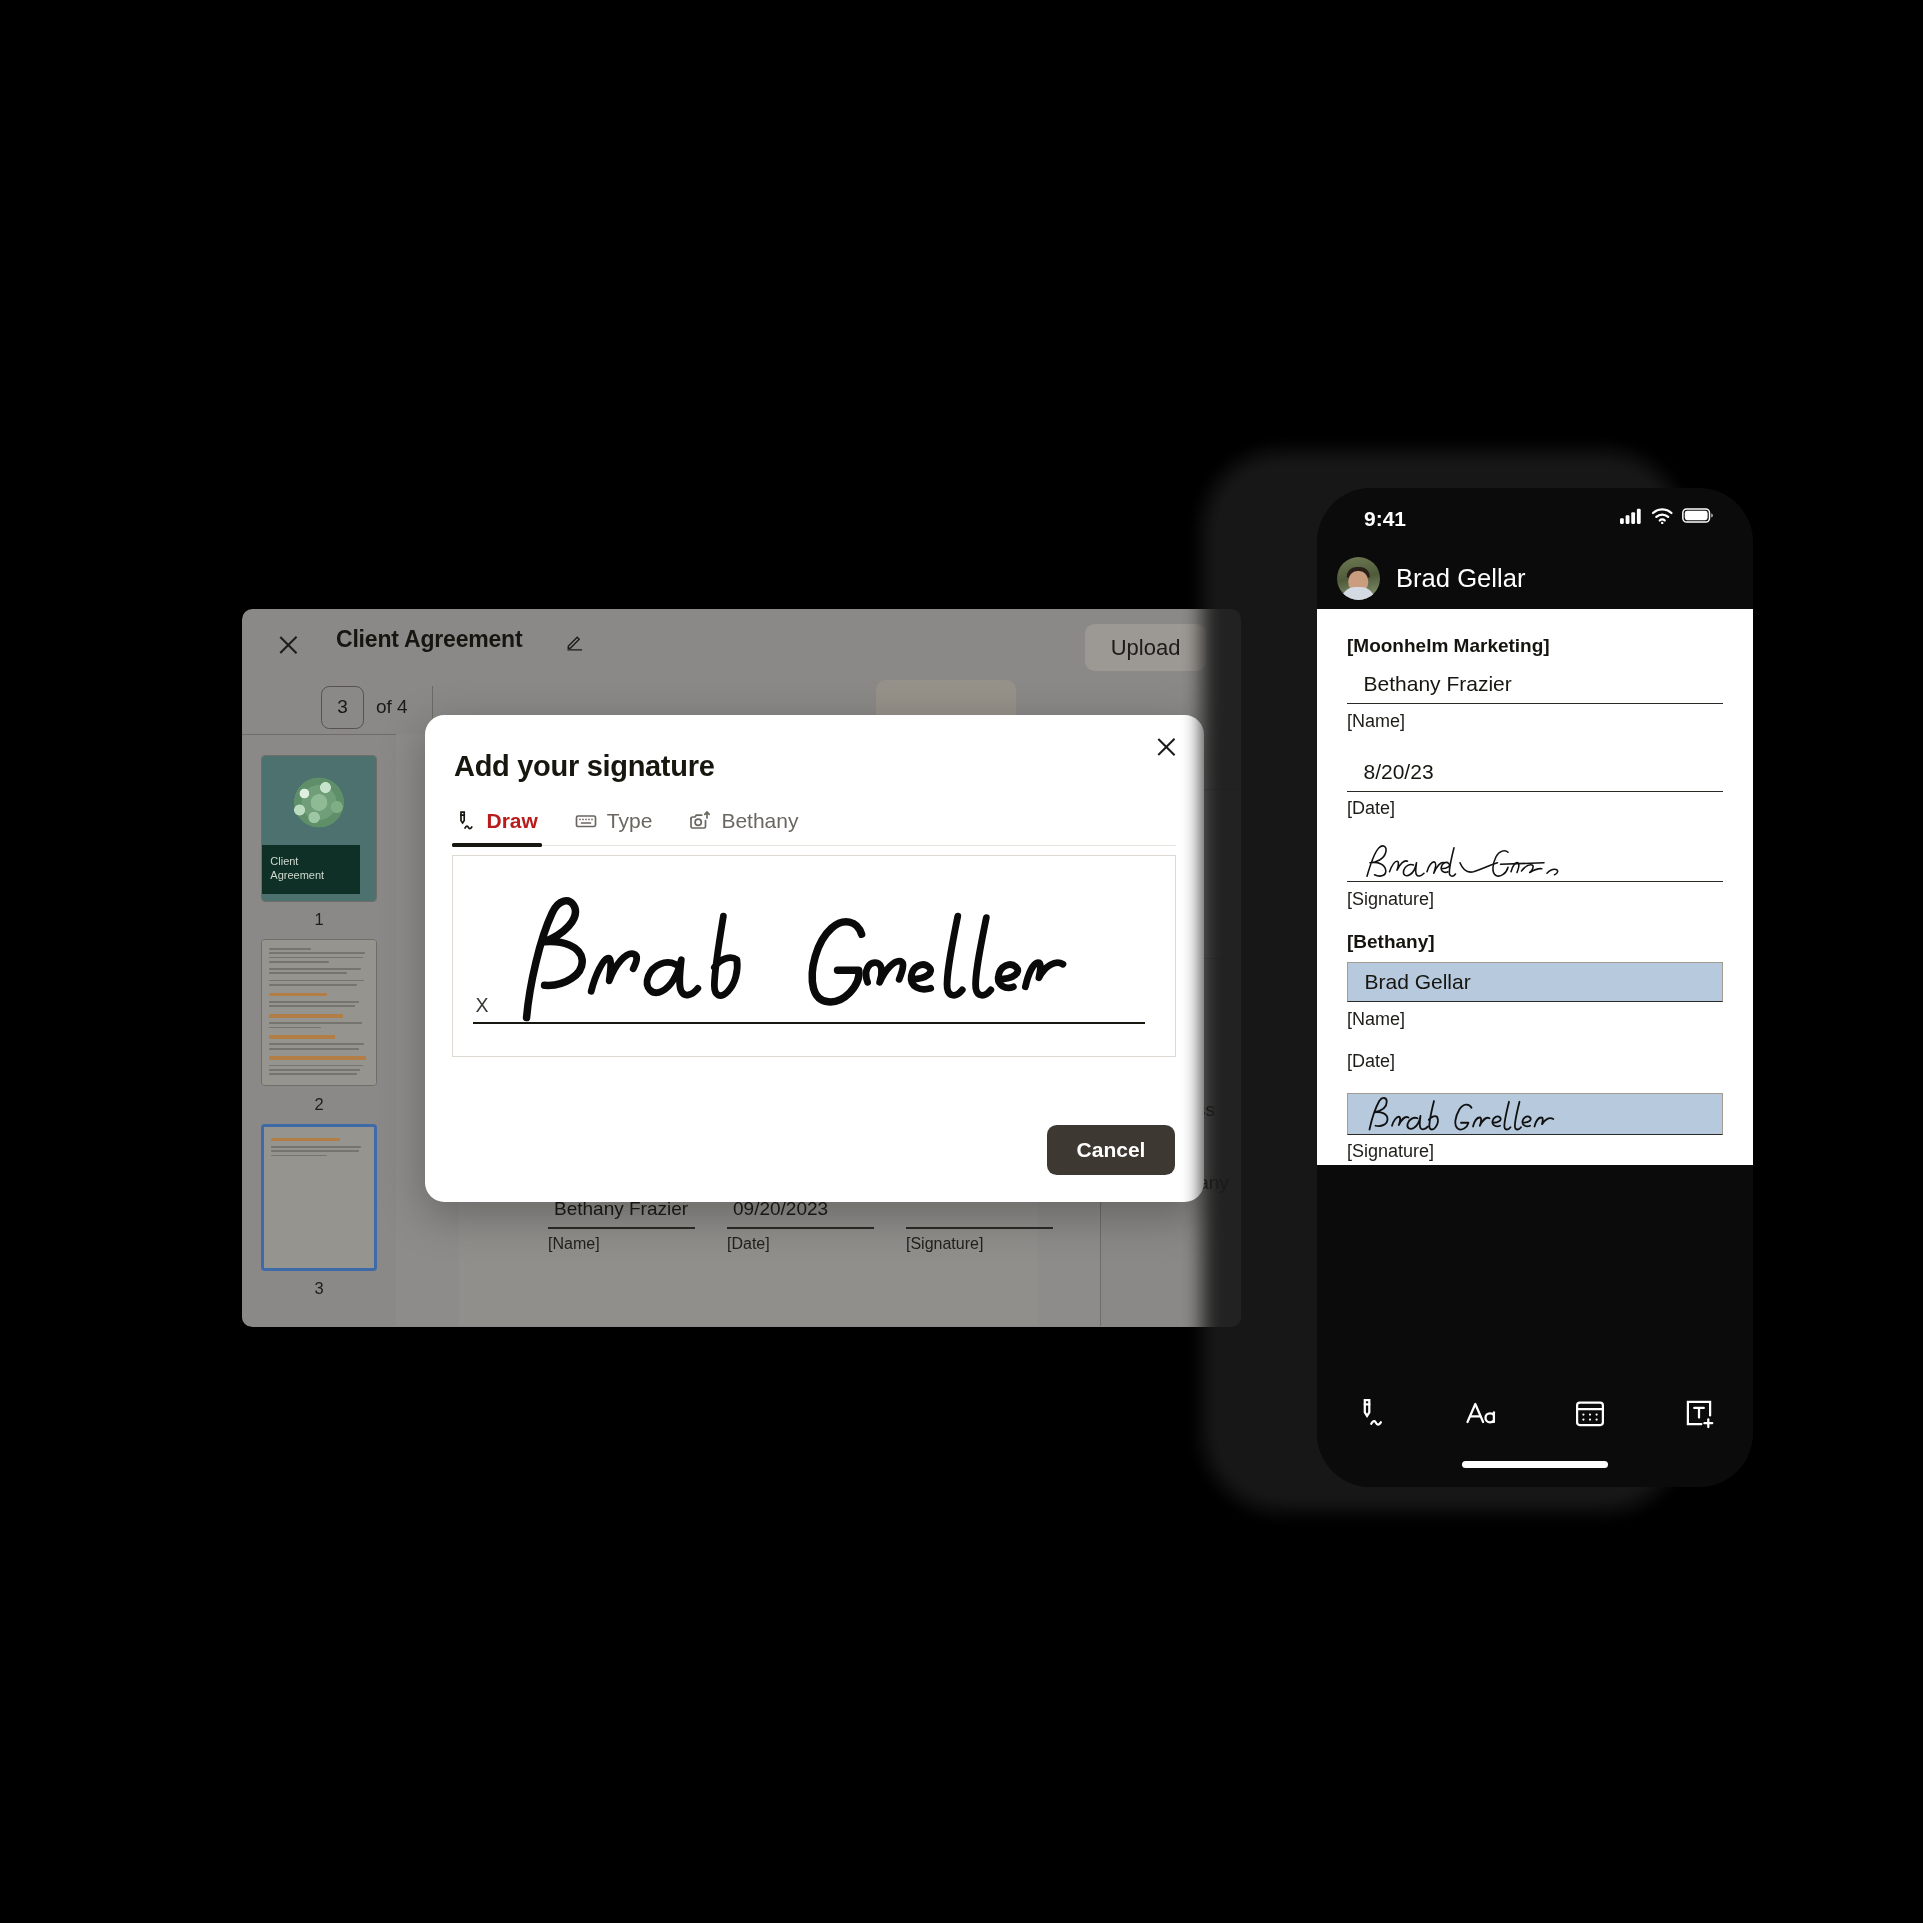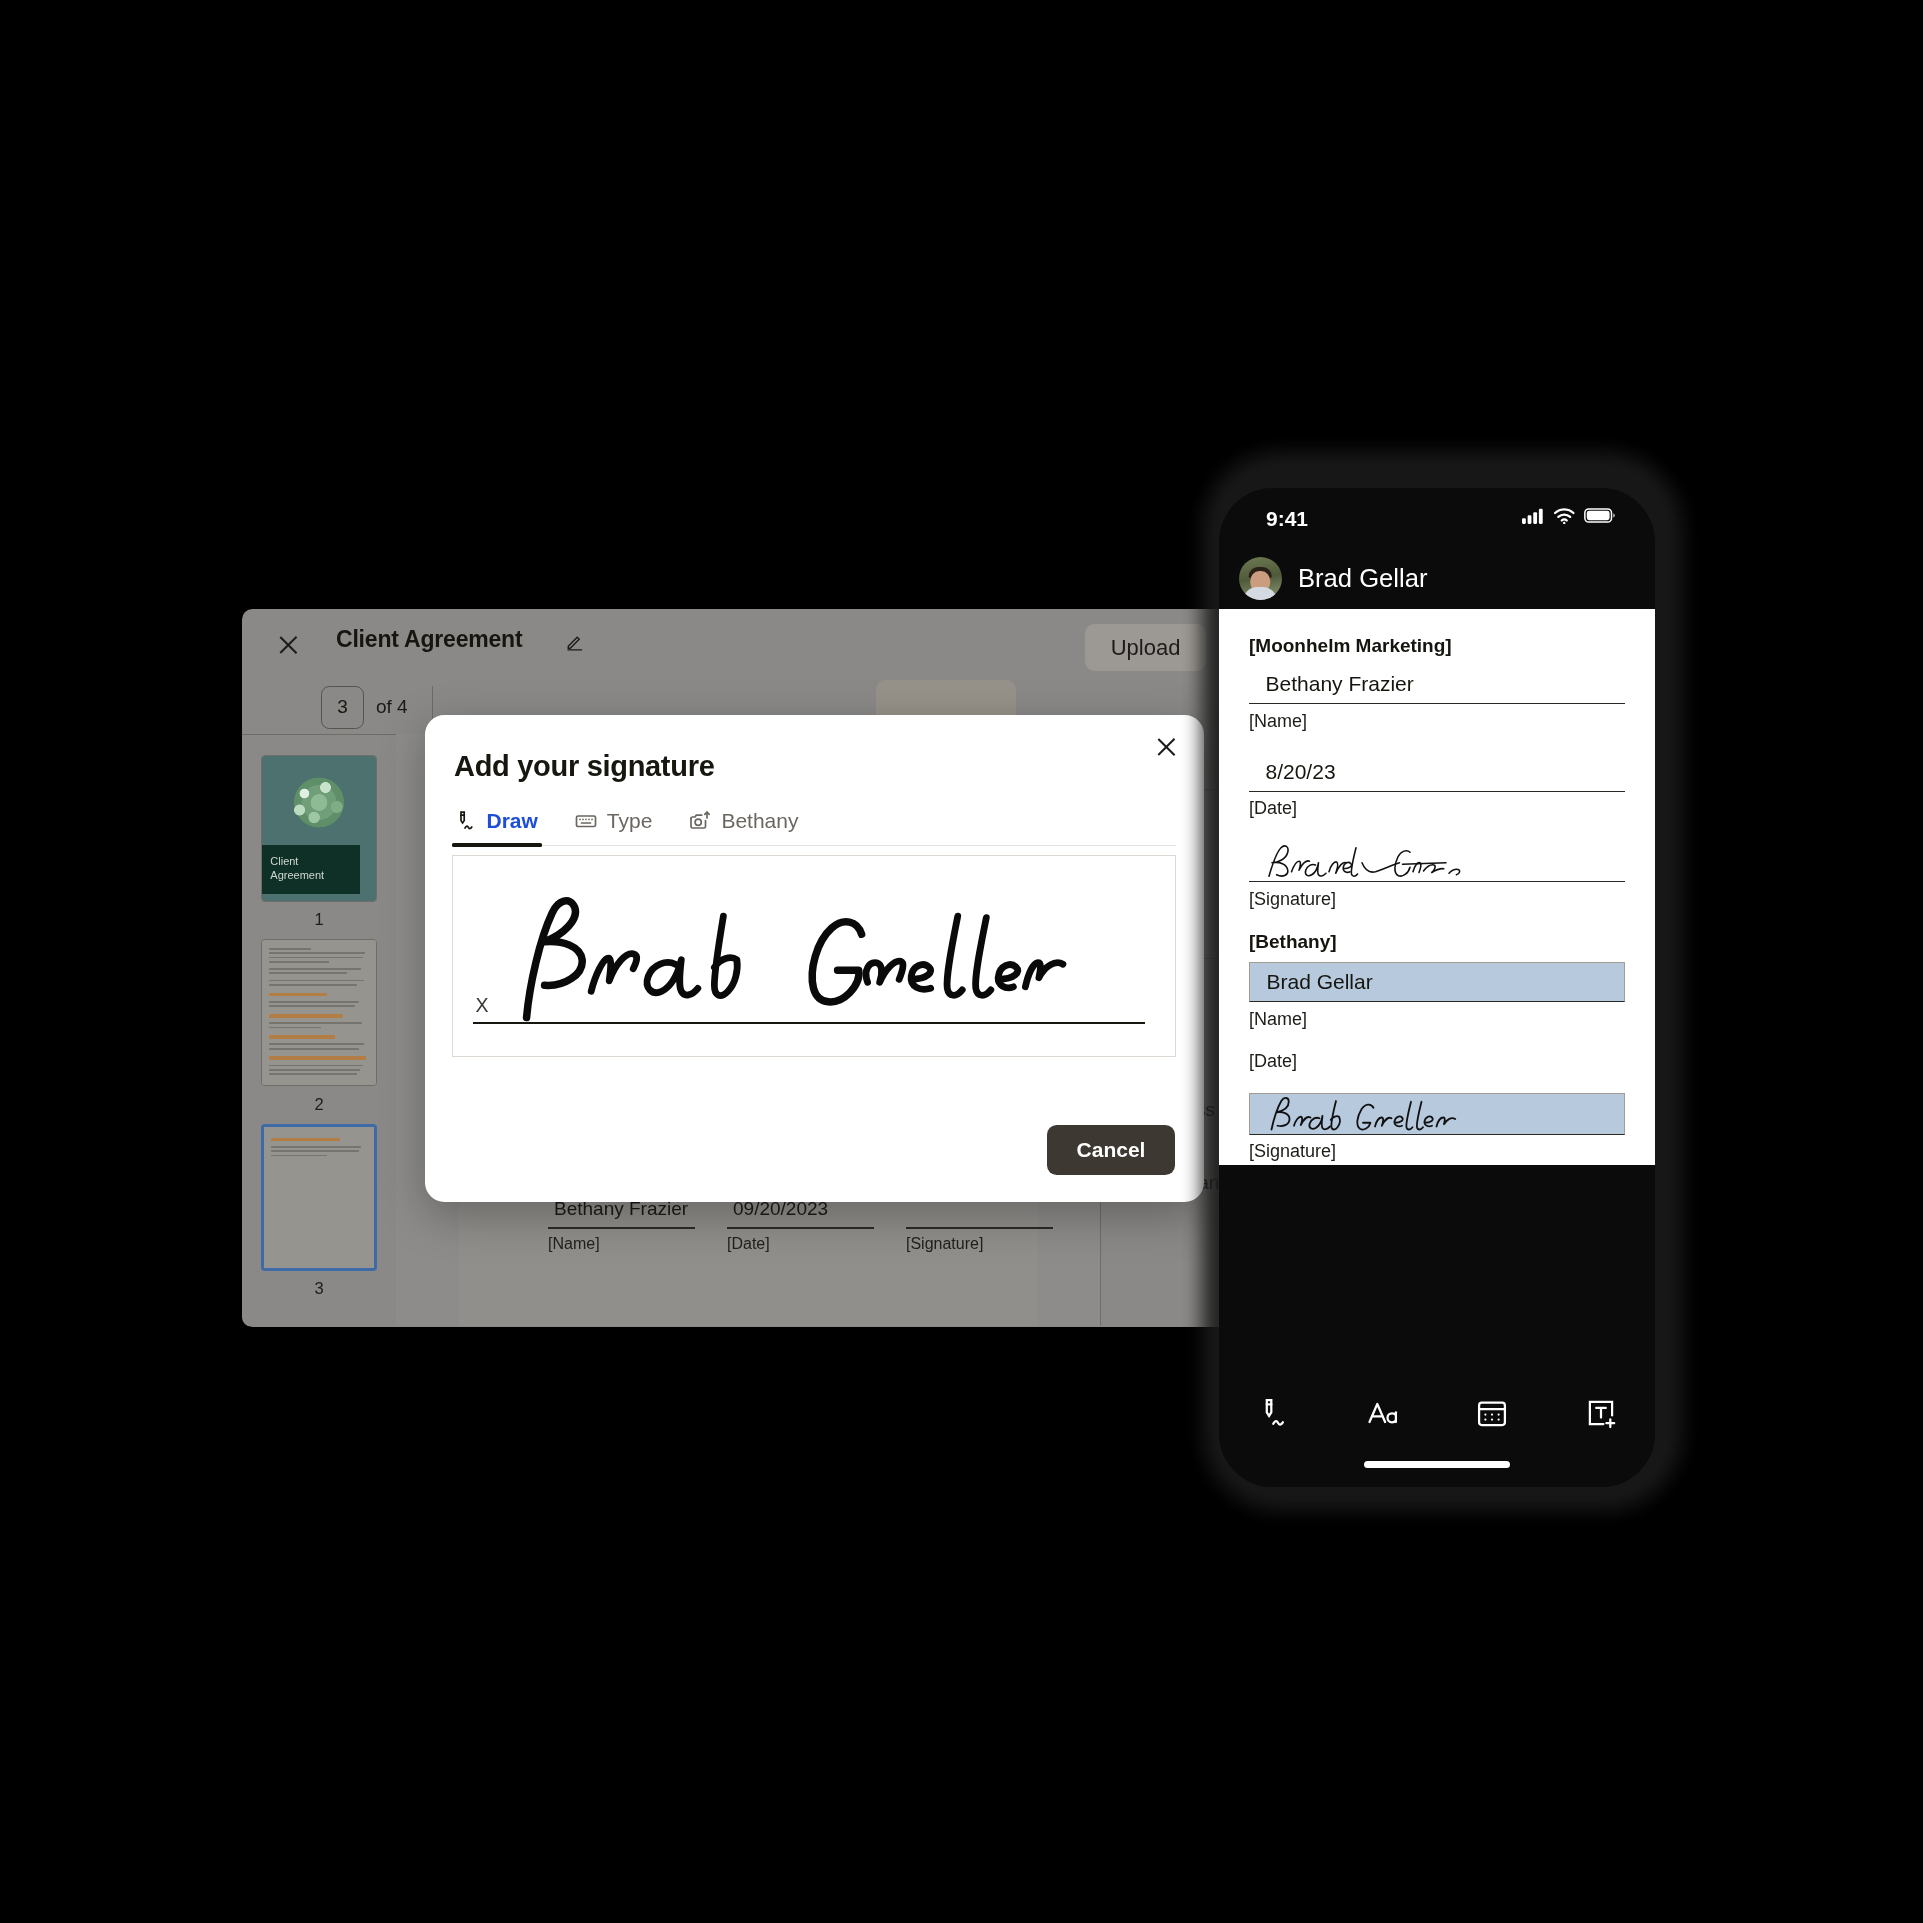--- a/index.html
+++ b/index.html
@@ -185,21 +185,21 @@
   .tabs {
     position: absolute; left: 27px; top: 91px;
     width: 724px; display: flex; align-items: flex-end;
     border-bottom: 1.5px solid #e6e2dd;
   }
   .tab {
     display: flex; align-items: center; gap: 9px;
     padding: 3px 1.5px 12px; margin-right: 33px;
     font-size: 21px; color: #6b6760;
   }
-  .tab.active { color: #1d4ed8; font-weight: 700; }
+  .tab.active { color: #b91c1c; font-weight: 700; }
   .tab.active:after {
     content: ""; position: absolute; bottom: -1.5px; left: 0;
     width: 90px; height: 3.8px; background: #17160f; border-radius: 1.5px;
   }
   .tabs { position: absolute; }
   .tab { position: relative; }
   .tab-ico { width: 24px; height: 24px; }
 
   .canvas {
     position: absolute; left: 27px; top: 140px;
@@ -224,21 +224,21 @@
 
   
   .phone-glow {
     position: absolute; left: 1202px; top: 451px;
     width: 481px; height: 1060px;
     border-radius: 79px;
     background: #1a1a1a;
     filter: blur(9.8px); opacity: .92;
   }
   .phone {
-    position: absolute; left: 1219px; top: 488px;
+    position: absolute; left: 1317px; top: 488px;
     width: 436px; height: 999px;
     background: #0b0b0b;
     border-radius: 54px;
     overflow: hidden;
   }
   .statusbar {
     height: 59px; position: relative; color: #fff;
   }
   .sb-time {
     position: absolute; left: 47px; top: 19px;

